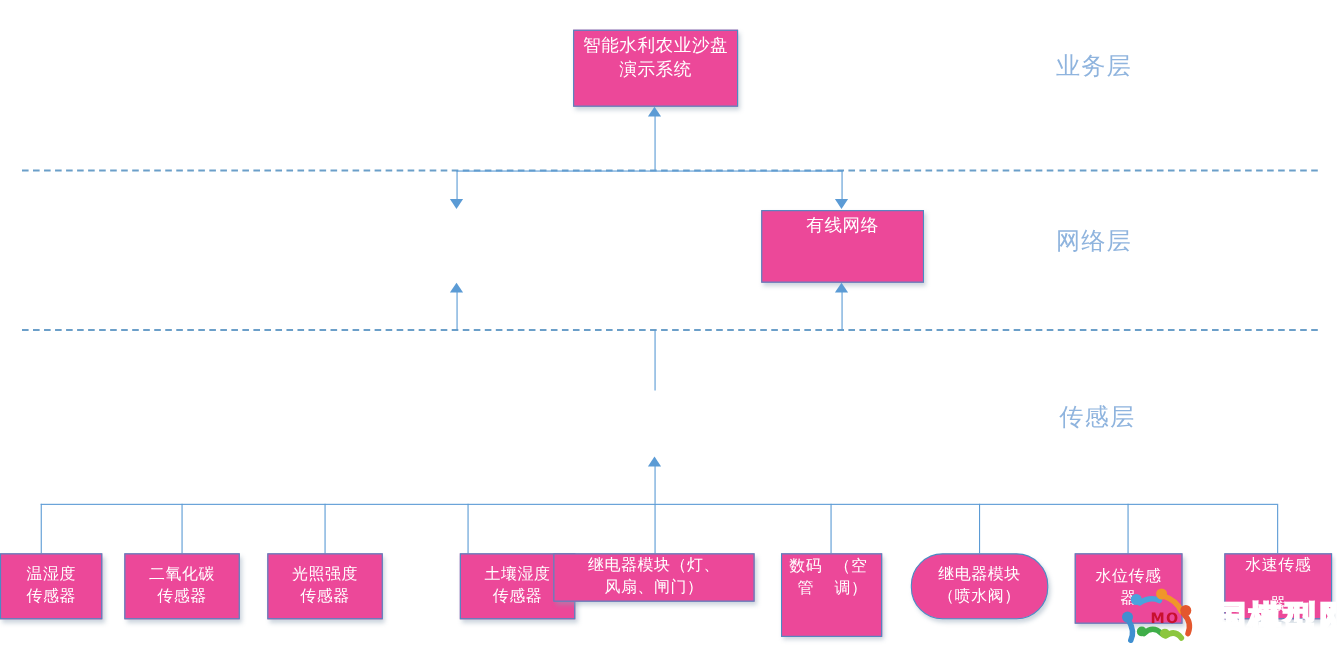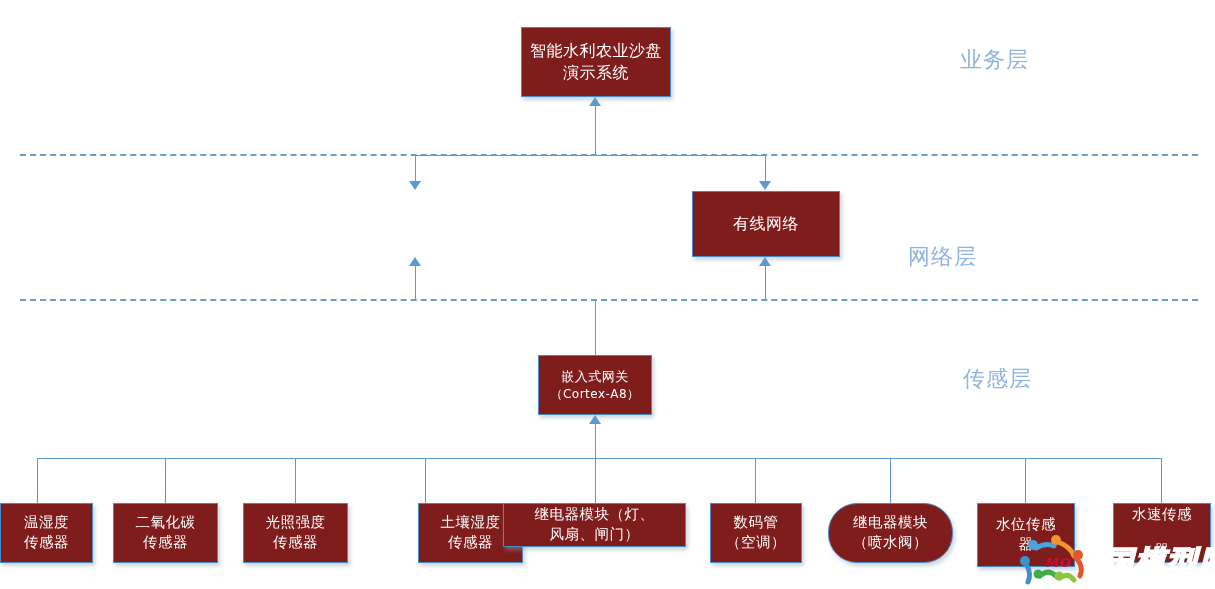--- a/index.html
+++ b/index.html
@@ -14,31 +14,30 @@
     position: relative;
     width: 1215px;
     height: 589px;
     background: #ffffff;
     overflow: hidden;
   }
   
   .node {
     position: absolute;
     box-sizing: border-box;
-    background: #7f1d1d;
+    background: #ec4899;
     border: 1px solid #4a8ac4;
     color: #ffffff;
     display: flex;
-    align-items: center;
     justify-content: center;
     text-align: center;
     line-height: 1.35;
     letter-spacing: 0.5px;
     box-shadow: 2px 3px 4px rgba(140,160,180,0.45);
-    padding: 20px 4px;
+    padding: 2px 4px;
   }
   .node.big   { font-size: 16px; }
   .node.mid   { font-size: 16px; }
   .node.small { font-size: 13px; }
   .node.leaf  { font-size: 14.5px; }
   .node .sub  { font-size: 12px; display: block; }
 
   
   .layer-label {
     position: absolute;
@@ -101,21 +100,21 @@
 </style>
 </head>
 <body>
 
 <div id="canvas">
 
   <div class="divider" style="left:20px; top:154px; width:1178px;"></div>
   <div class="divider" style="left:20px; top:299px; width:1178px;"></div>
 
   <div class="layer-label" style="left:960px; top:45px;">业务层</div>
-  <div class="layer-label" style="left:908px; top:204px;margin-top:38px;">网络层</div>
+  <div class="layer-label" style="left:960px; top:204px;">网络层</div>
   <div class="layer-label" style="left:963px; top:364px;">传感层</div>
 
   <div class="node big" style="left:521px; top:27px; width:150px; height:70px;">
     <span>智能水利农业沙盘演示系统</span>
   </div>
 
   <div class="vline" style="left:595px; top:99px; height:56px;"></div>
   <div class="arrow-up" style="left:589px; top:97px;"></div>
 
   <div class="hline" style="left:415px; top:155px; width:351px;"></div>
@@ -132,24 +131,20 @@
   </div>
 
   <div class="vline" style="left:415px; top:259px; height:41px;"></div>
   <div class="arrow-up" style="left:409px; top:257px;"></div>
 
   <div class="vline" style="left:765px; top:259px; height:41px;"></div>
   <div class="arrow-up" style="left:759px; top:257px;"></div>
 
   <div class="vline" style="left:595px; top:300px; height:55px;"></div>
 
-  <div class="node small" style="left:538px; top:355px; width:114px; height:60px; flex-direction:column;">
-    <span>嵌入式网关</span>
-    <span class="sub">（Cortex-A8）</span>
-  </div>
 
   <div class="vline" style="left:595px; top:417px; height:41px;"></div>
   <div class="arrow-up" style="left:589px; top:415px;"></div>
 
   <div class="hline" style="left:37px; top:458px; width:1124px;"></div>
 
   <div class="vline" style="left:37px;   top:458px; height:45px;"></div>
   <div class="vline" style="left:165px;  top:458px; height:45px;"></div>
   <div class="vline" style="left:295px;  top:458px; height:45px;"></div>
   <div class="vline" style="left:425px;  top:458px; height:45px;"></div>
@@ -177,41 +172,41 @@
   <div class="node leaf" style="left:373px; top:503px; width:105px; height:60px; flex-direction:column;margin-left:45px;">
     <span>土壤湿度</span>
     <span>传感器</span>
   </div>
 
   <div class="node leaf" style="left:503px; top:503px; width:183px; height:44px; flex-direction:column;">
     <span>继电器模块（灯、</span>
     <span>风扇、闸门）</span>
   </div>
 
-  <div class="node leaf" style="left:710px; top:503px; width:92px; height:60px; flex-direction:column;">
+  <div class="node leaf" style="left:710px; top:503px; width:92px; height:76px; flex-direction:row;">
     <span>数码管</span>
     <span>（空调）</span>
   </div>
 
   <div class="node leaf" style="left:828px; top:503px; width:125px; height:60px; flex-direction:column;border-radius:29px;">
     <span>继电器模块</span>
     <span>（喷水阀）</span>
   </div>
 
   <div class="node leaf" style="left:977px; top:503px; width:98px; height:64px; flex-direction:column;">
     <span>水位传感</span>
     <span>器</span>
   </div>
 
   <div class="node leaf" style="left:1113px; top:503px; width:98px; height:60px; flex-direction:column;gap:16px;">
     <span>水速传感</span>
     <span>器</span>
   </div>
 
-  <div class="watermark" style="left:1010px; top:534px; width:205px; height:55px;font-style:italic;">
+  <div class="watermark" style="left:1010px; top:534px; width:205px; height:55px;">
     <svg class="wm-fig" style="left:6px; top:0px;" width="86" height="55" viewBox="0 0 86 55">
       <g stroke-linecap="round" fill="none" stroke-width="5">
         <path d="M20 14 q10 -6 18 -2" stroke="#4aa3dc"></path>
         <circle cx="17" cy="11" r="5" fill="#4aa3dc" stroke="none"></circle>
         <path d="M42 8 q12 4 16 14" stroke="#f0962a"></path>
         <circle cx="40" cy="6" r="5" fill="#f0962a" stroke="none"></circle>
         <path d="M10 30 q6 10 2 18" stroke="#3f8fd0"></path>
         <circle cx="9" cy="27" r="5" fill="#3f8fd0" stroke="none"></circle>
         <path d="M60 24 q8 8 4 18" stroke="#e4572e"></path>
         <circle cx="62" cy="21" r="5" fill="#e4572e" stroke="none"></circle>

